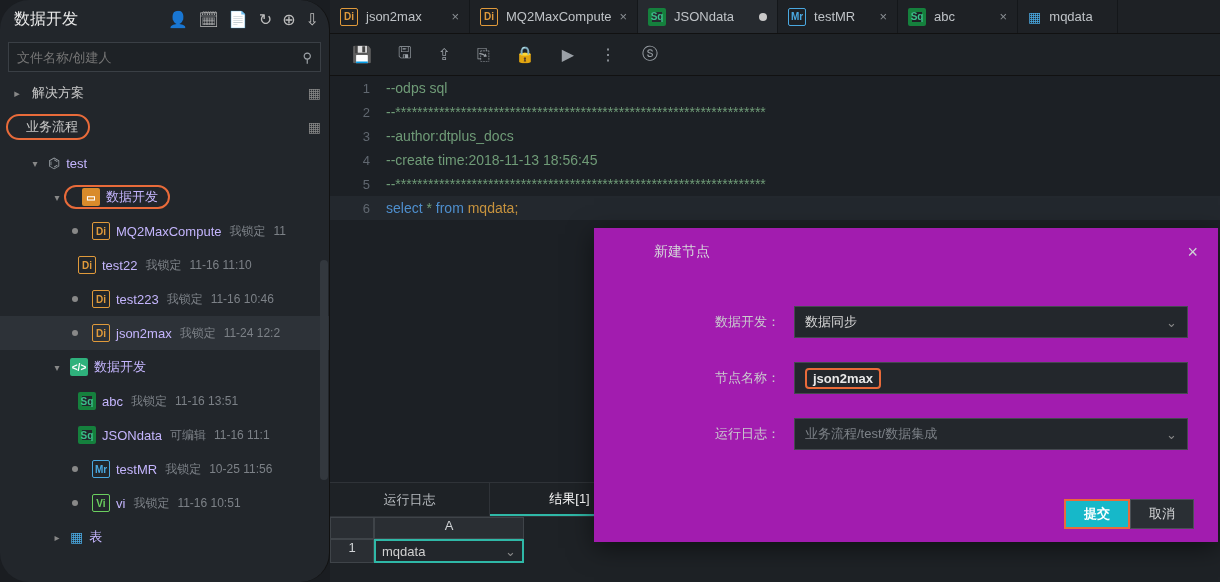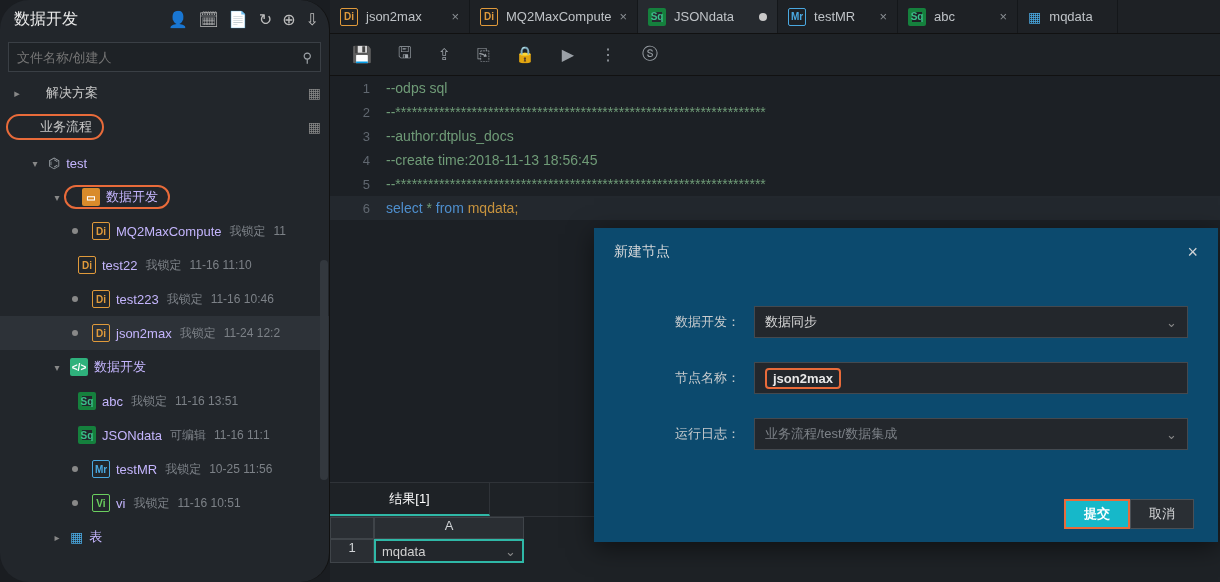--- a/index.html
+++ b/index.html
@@ -14,21 +14,21 @@
 .sb-title { font-size:16px; color:#eaeaea; font-weight:500; }
 .sb-head .iconrow { margin-left:auto; display:flex; gap:10px; }
 .sb-head .iconrow span { color:#bdbdbd; cursor:pointer; font-size:16px; }
 
 .sb-search { margin:4px 8px; height:30px; border:1px solid #3a3f45; background:#1e2226; display:flex; align-items:center; padding:0 8px; }
 .sb-search input { flex:1; background:transparent; border:none; color:#9ea3a8; font-size:13px; outline:none; }
 .sb-search .filter { color:#9ea3a8; }
 
 .sb-section { display:flex; align-items:center; height:34px; padding:0 10px; color:#c8c8c8; cursor:pointer; }
 .sb-section .chev { width:14px; text-align:center; color:#888; font-size:11px; }
-.sb-section .lbl { margin-left:22px; flex:1; }
+.sb-section .lbl { margin-left:8px; flex:1; }
 .sb-section .grid { color:#888; font-size:14px; letter-spacing:-2px; }
 
 .hl-red { border:2px solid #e96b3a; border-radius:14px; padding:2px 10px; display:inline-flex; align-items:center; }
 
 .tree { margin-top:2px; }
 .tree-row { display:flex; align-items:center; height:34px; color:#c2c2c2; cursor:pointer; white-space:nowrap; overflow:hidden; }
 .tree-row.sel { background:#2d3238; }
 .pad1 { padding-left:28px; }
 .pad2 { padding-left:50px; }
 .pad3 { padding-left:72px; }
@@ -78,21 +78,21 @@
 .sheet-head { display:flex; height:22px; }
 .sheet-head .corner { width:44px; background:#2a2e33; border:1px solid #3f4449; }
 .sheet-head .col { flex:0 0 150px; background:#2a2e33; border:1px solid #3f4449; text-align:center; color:#cfd2d5; }
 .sheet-row { display:flex; height:24px; }
 .sheet-row .rownum { width:44px; background:#2a2e33; border:1px solid #3f4449; text-align:center; color:#cfd2d5; }
 .sheet-row .cell { flex:0 0 150px; border:2px solid #2fb8a7; background:#22262b; color:#d0d0d0; padding:0 6px; display:flex; align-items:center; justify-content:space-between; }
 .cell .dd { color:#888; }
 
 
 .overlay { position:absolute; left:594px; top:228px; right:0; bottom:0; background:rgba(30,34,38,0.96); }
-.modal { position:absolute; left:594px; top:228px; right:2px; background:#0c4a6e; color:#d6d8da; box-shadow:0 6px 24px rgba(0,0,0,0.5); }
+.modal { position:absolute; left:594px; top:228px; right:2px; background:#a21caf; color:#d6d8da; box-shadow:0 6px 24px rgba(0,0,0,0.5);padding-left:40px; }
 .m-head { height:48px; display:flex; align-items:center; padding:0 20px; }
 .m-head .mtitle { font-size:14px; }
 .m-head .mx { margin-left:auto; color:#cfd2d5; font-size:18px; cursor:pointer; }
 .m-body { padding:30px 30px 12px 30px; }
 .m-row { display:flex; align-items:center; margin-bottom:24px; }
 .m-row .mlabel { width:130px; text-align:right; color:#c9ccce; padding-right:14px; }
 .m-row .mctrl { flex:1; height:32px; background:#23272c; border:1px solid #44494f; display:flex; align-items:center; padding:0 10px; color:#d8d8d8; position:relative; }
 .m-row .mctrl.placeholder { color:#7c8187; }
 .m-row .mctrl .dd { margin-left:auto; color:#888; }
 .m-row .mctrl.hl { }
@@ -286,20 +286,21 @@
     <div class="code-line curr">
         <span class="gut">6</span>
       <span class="code">
         <span class="kw">select</span><span> * </span><span class="kw">from</span><span class="fn"> mqdata;</span>
       </span>
     </div>
   </div>
 
   <div class="bottom">
     <div class="btabs">
+      <div class="btab">运行日志</div>
       <div class="btab active">结果[1]</div>
     </div>
     <div class="sheet">
       <div class="sheet-head">
         <div class="corner"></div>
         <div class="col">A</div>
       </div>
       <div class="sheet-row">
         <div class="rownum">1</div>
         <div class="cell">

